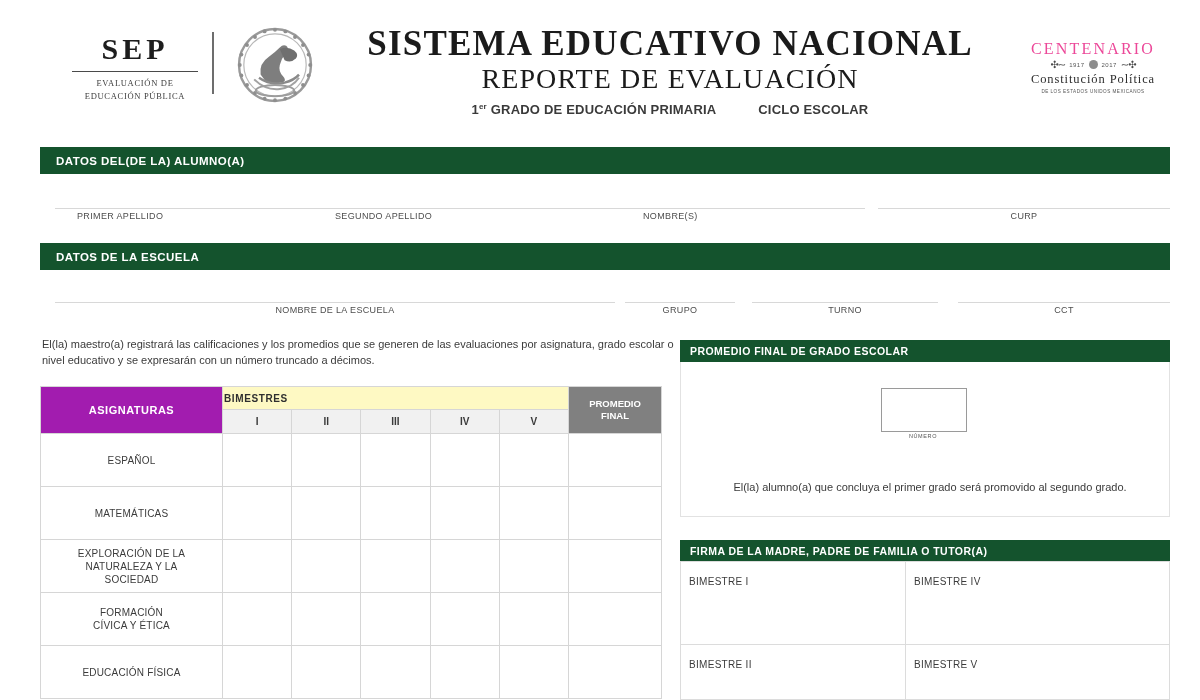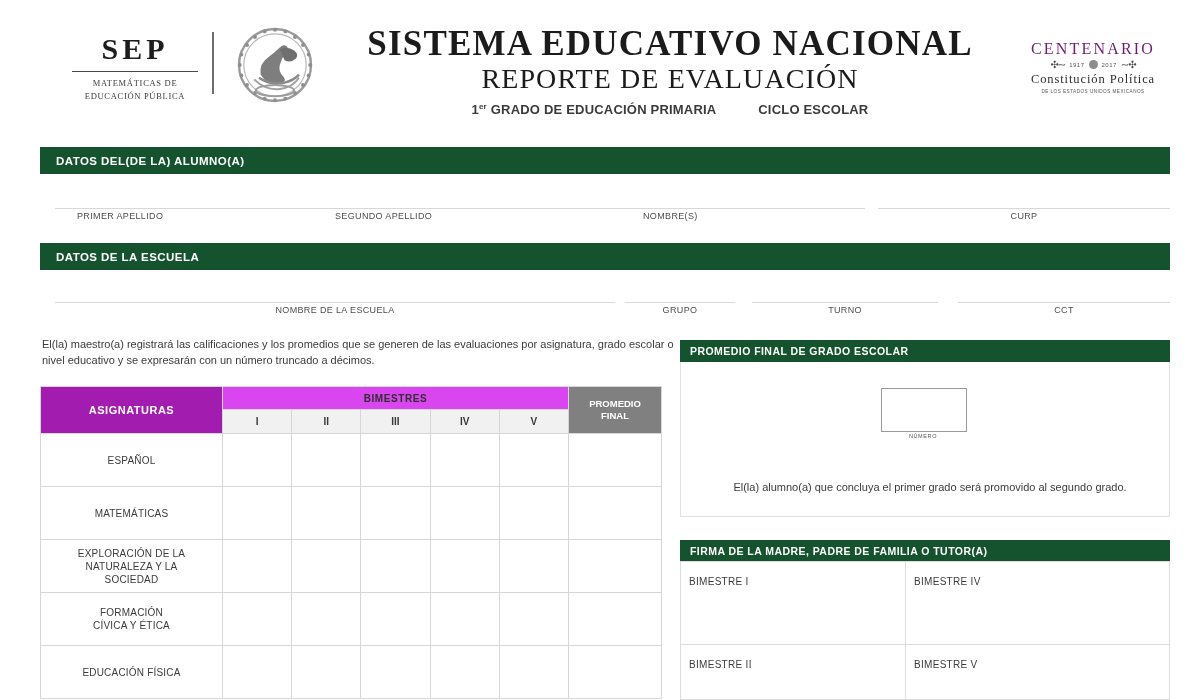--- a/index.html
+++ b/index.html
@@ -24,21 +24,21 @@
   .title-block{position:absolute;left:330px;top:26px;width:680px;text-align:center;}
   .t1{font-family:"Liberation Serif",serif;font-size:35px;font-weight:700;
     letter-spacing:1.2px;color:#1b1b1b;line-height:1.02;}
   .t2{font-family:"Liberation Serif",serif;font-size:28px;font-weight:400;
     letter-spacing:1.1px;color:#1b1b1b;line-height:1.15;margin-top:1px;}
   .t3{margin-top:7px;font-size:13px;font-weight:700;color:#3a3a3a;letter-spacing:.2px;}
   .t3 .grade{margin-right:38px;}
   .t3 sup{font-size:8px;font-weight:700;}
 
   .cent-logo{position:absolute;left:1018px;top:40px;width:150px;text-align:center;color:#3a3a3a;}
-  .c1{font-family:"Liberation Serif",serif;font-size:16px;letter-spacing:2.2px;font-weight:400;color:#701a75;}
+  .c1{font-family:"Liberation Serif",serif;font-size:16px;letter-spacing:2.2px;font-weight:400;color:#ec4899;}
   .c-orn{display:flex;align-items:center;justify-content:center;gap:4px;margin:1px 0 2px;}
   .c-orn .swirl{font-size:10px;color:#4a4a4a;letter-spacing:-1px;}
   .c-orn .yr{font-size:6px;letter-spacing:.5px;color:#555;}
   .c-orn .seal{width:9px;height:9px;border-radius:50%;background:#8d8d8d;display:inline-block;}
   .c2{font-family:"Liberation Serif",serif;font-size:12.5px;letter-spacing:.9px;color:#2e2e2e;}
   .c3{font-size:4.6px;letter-spacing:.5px;color:#555;margin-top:2px;}
 
   
   .bar{position:absolute;background:#14532d;color:#ffffff;font-size:11.5px;
     font-weight:700;letter-spacing:.45px;display:flex;align-items:center;padding-left:16px;
@@ -52,22 +52,22 @@
   
   .instr{position:absolute;left:42px;top:337px;width:632px;font-size:11px;
     line-height:1.45;color:#3b3b3b;}
 
   
   .gtable{position:absolute;left:40px;top:386px;width:622px;border-collapse:collapse;
     table-layout:fixed;}
   .gtable td,.gtable th{border:1px solid #d6d6d6;box-sizing:border-box;}
   .th-asig{background:#a21caf;color:#fff;font-size:11px;font-weight:700;letter-spacing:.5px;
     text-align:center;width:182px;}
-  .th-bim{background:#d946ef;color:#2f2f2f;font-size:10px;font-weight:700;letter-spacing:.6px;
-    text-align:center;height:23px;margin-left:6px;}
+  .th-bim{background:#fef9c3;color:#2f2f2f;font-size:10px;font-weight:700;letter-spacing:.6px;
+    text-align:left;height:23px;margin-left:6px;}
   .th-rom{background:#f1f1f1;color:#3a3a3a;font-size:10px;font-weight:700;text-align:center;
     height:24px;}
   .th-prom{background:#808080;color:#fff;font-size:9.5px;font-weight:700;line-height:1.25;
     text-align:center;width:93px;}
   .subj{font-size:10px;color:#3b3b3b;text-align:center;line-height:1.3;height:53px;
     letter-spacing:.2px;}
   .cell{background:#ffffff;}
 
   
   .panel-body{position:absolute;background:#fff;border:1px solid #e2e2e2;border-top:none;
@@ -87,21 +87,21 @@
 </head>
 <body>
 
 <div class="page">
 
   <div class="header">
 
     <div class="sep-logo">
       <div class="sep-word">SEP</div>
       <div class="sep-rule"></div>
-      <div class="sep-sub">MATEMÁTICAS DE</div>
+      <div class="sep-sub">EVALUACIÓN DE</div>
       <div class="sep-sub">EDUCACIÓN PÚBLICA</div>
     </div>
 
     <div class="divider-bar"></div>
 
     <svg class="eagle" viewBox="0 0 100 100">
       <circle cx="50" cy="50" r="45" fill="none" stroke="#9a9a9a" stroke-width="3"></circle>
       <circle cx="50" cy="50" r="39" fill="none" stroke="#b8b8b8" stroke-width="1.5"></circle>
       <g fill="#8e8e8e">
         <circle cx="50" cy="6" r="2.4"></circle>

